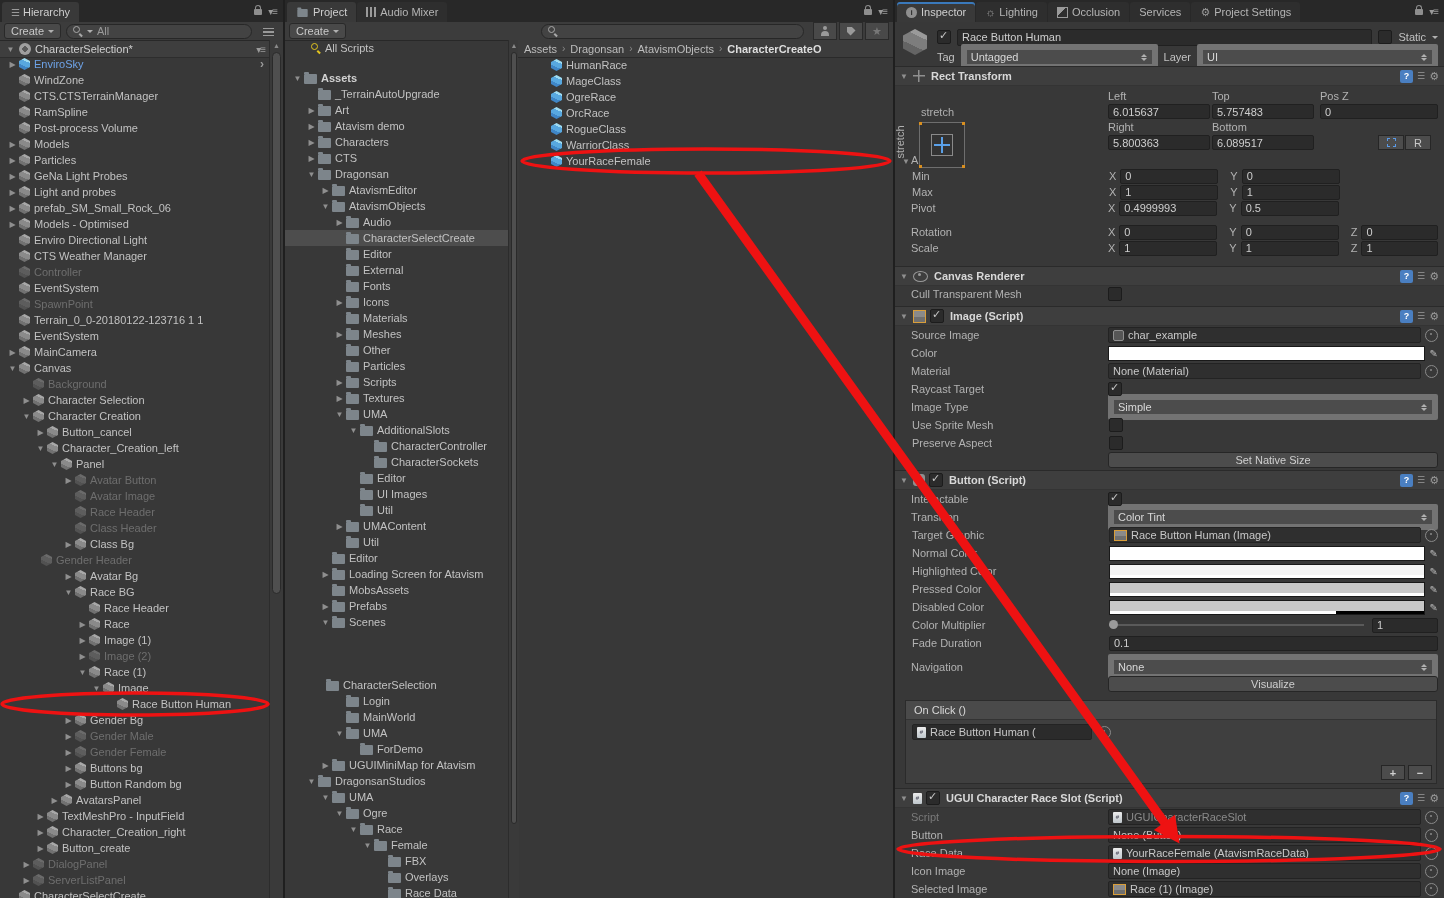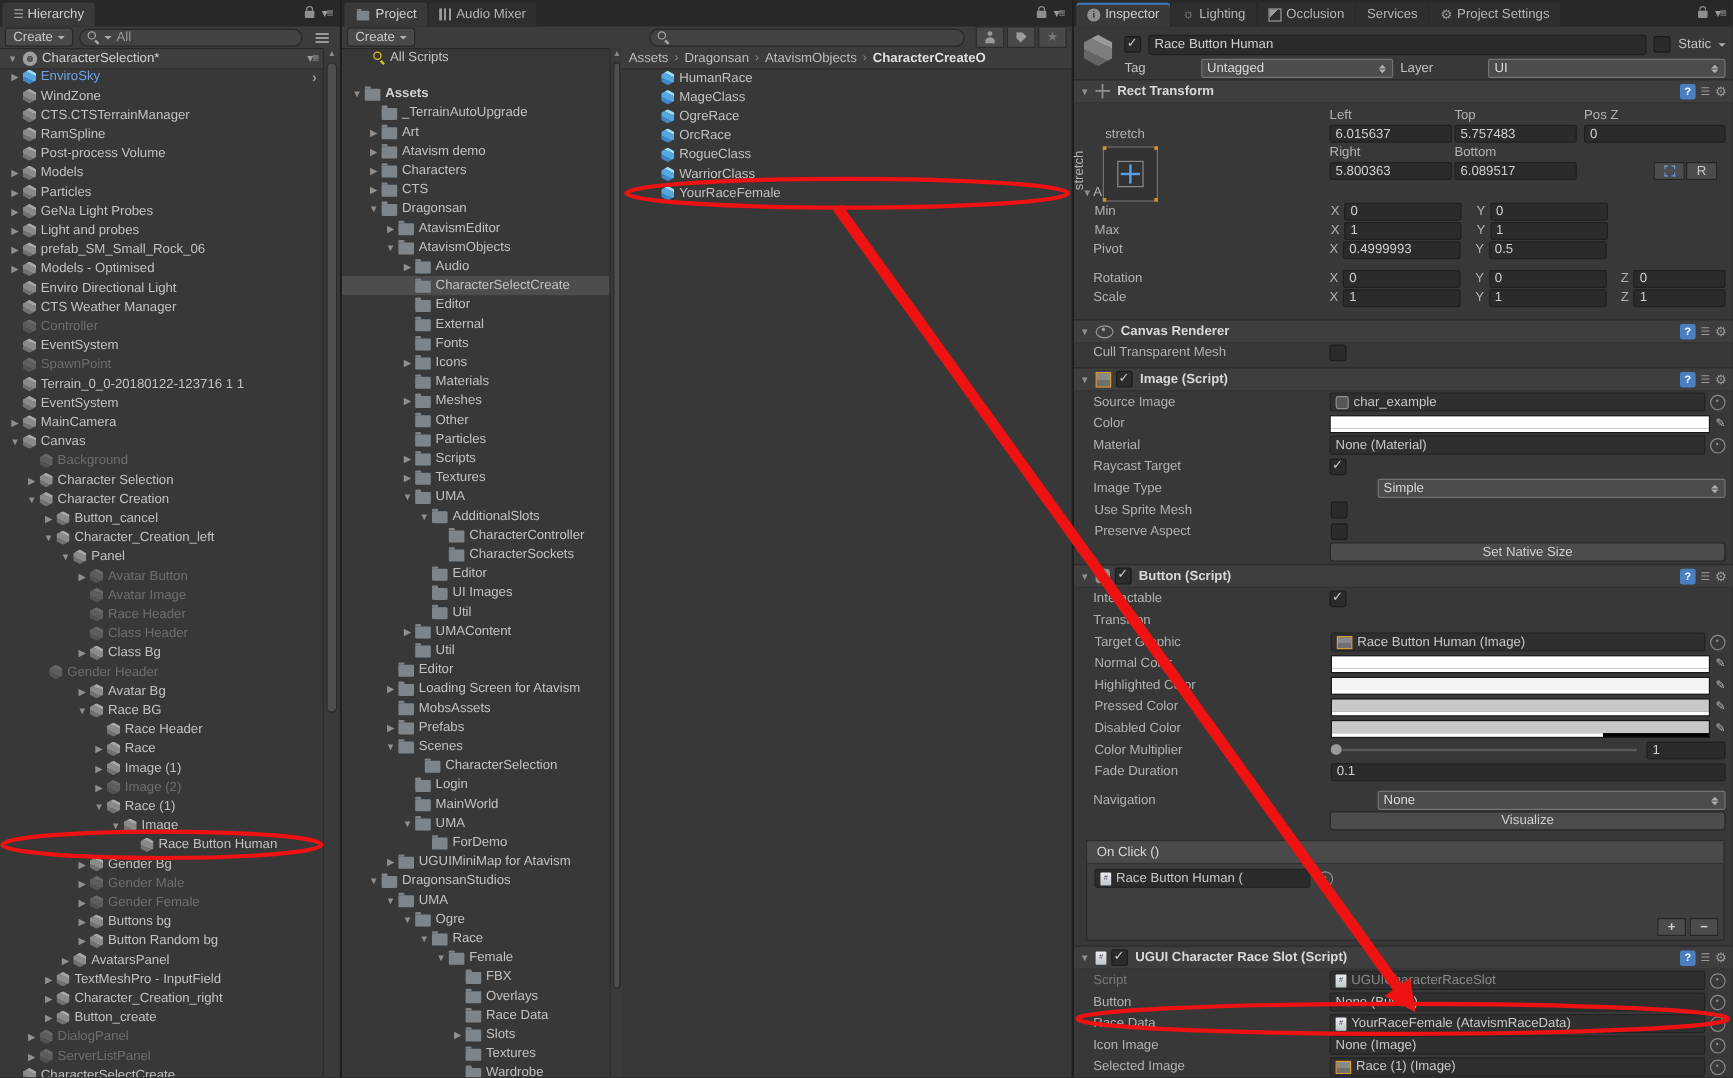--- a/index.html
+++ b/index.html
@@ -93,22 +93,22 @@
   .lbl.dimmed{color:#7a7a7a;}
   .farea{flex:1;display:flex;align-items:center;margin-right:6px;min-width:0;}
   .cb{width:12px;height:12px;background:#2b2b2b;border:1px solid #1c1c1c;border-radius:2px;position:relative;flex:0 0 12px;}
   .cb.on::after{content:"✓";position:absolute;left:1px;top:-2px;color:#c8c8c8;font-size:11px;}
   .nfield,.tfield{background:#2b2b2b;border:1px solid #202020;border-radius:2px;height:13px;
         display:flex;align-items:center;padding:0 4px;color:#cfcfcf;white-space:nowrap;overflow:hidden;}
   .tfield{flex:1;}
   .objfield{flex:1;background:#2f2f2f;border:1px solid #232323;border-radius:2px;height:14px;
         display:flex;align-items:center;gap:4px;padding:0 4px;color:#c8c8c8;white-space:nowrap;overflow:hidden;min-width:0;}
   .objfield.dimtext{color:#8a8a8a;}
-  .dropdown{flex:1;background:#4c4c4c;border:1px solid #737373;border-radius:2px;height:14px;
-        display:flex;align-items:center;padding:0 4px;color:#d8d8d8;white-space:nowrap;overflow:hidden;min-width:0;margin-left:40px;}
+  .dropdown{flex:1;background:#4c4c4c;border:6px solid #737373;border-radius:2px;height:14px;
+        display:flex;align-items:center;padding:0 4px;color:#d8d8d8;white-space:nowrap;overflow:hidden;min-width:0;}
   .dda{margin-left:auto;display:flex;flex-direction:column;align-items:center;gap:1px;flex:0 0 8px;}
   .dda::before{content:"";border-left:3px solid transparent;border-right:3px solid transparent;border-bottom:3px solid #b0b0b0;}
   .dda::after{content:"";border-left:3px solid transparent;border-right:3px solid transparent;border-top:3px solid #b0b0b0;}
   .picker{width:11px;height:11px;border-radius:50%;border:1px solid #8a8a8a;margin-left:4px;position:relative;flex:0 0 11px;}
   .picker::after{content:"";position:absolute;left:3.5px;top:3.5px;width:2px;height:2px;border-radius:50%;background:#8a8a8a;}
   .swatch{flex:1;border:1px solid #191919;height:13px;display:flex;flex-direction:column;min-width:0;}
   .swatch .c{flex:1;}
   .swatch .a{height:3px;background:#fff;}
   .eyedrop{color:#b8b8b8;font-size:10px;margin-left:5px;}
   .ubtn{background:#4c4c4c;border:1px solid #262626;border-radius:3px;height:14px;display:flex;align-items:center;justify-content:center;color:#cfcfcf;}
@@ -675,21 +675,21 @@
         <div class="trow" style="padding-left: 34px;">
           <span class="tarrow">▶</span>
           <span class="folder"></span>
           <span class="tlabel">Prefabs</span>
         </div>
         <div class="trow" style="padding-left: 34px;">
           <span class="tarrow">▼</span>
           <span class="folder"></span>
           <span class="tlabel">Scenes</span>
         </div>
-        <div class="trow" style="padding-left: 56px;">
+        <div class="trow" style="padding-left: 28px; margin-top: 47px;">
           <span class="tarrow"></span>
           <span class="folder"></span>
           <span class="tlabel">CharacterSelection</span>
         </div>
         <div class="trow" style="padding-left: 48px;">
           <span class="tarrow"></span>
           <span class="folder"></span>
           <span class="tlabel">Login</span>
         </div>
         <div class="trow" style="padding-left: 48px;">
@@ -1067,20 +1067,26 @@
       <span class="gear-ic">⚙</span>
     </div>
     <div class="row h18">
       <span class="lbl">Interactable</span>
       <div class="farea">
           <span class="cb on"></span>
         </div>
     </div>
     <div class="row h18">
       <span class="lbl">Transition</span>
+      <div class="farea">
+        <div class="dropdown">
+          <span>Color Tint</span>
+          <span class="dda"></span>
+        </div>
+      </div>
     </div>
     <div class="row h18">
       <span class="lbl ind">Target Graphic</span>
       <div class="farea">
         <div class="objfield">
           <span class="imgic" style="width:9px;height:9px;"></span>
           <span>Race Button Human (Image)</span>
         </div>
         <span class="picker"></span>
       </div>

